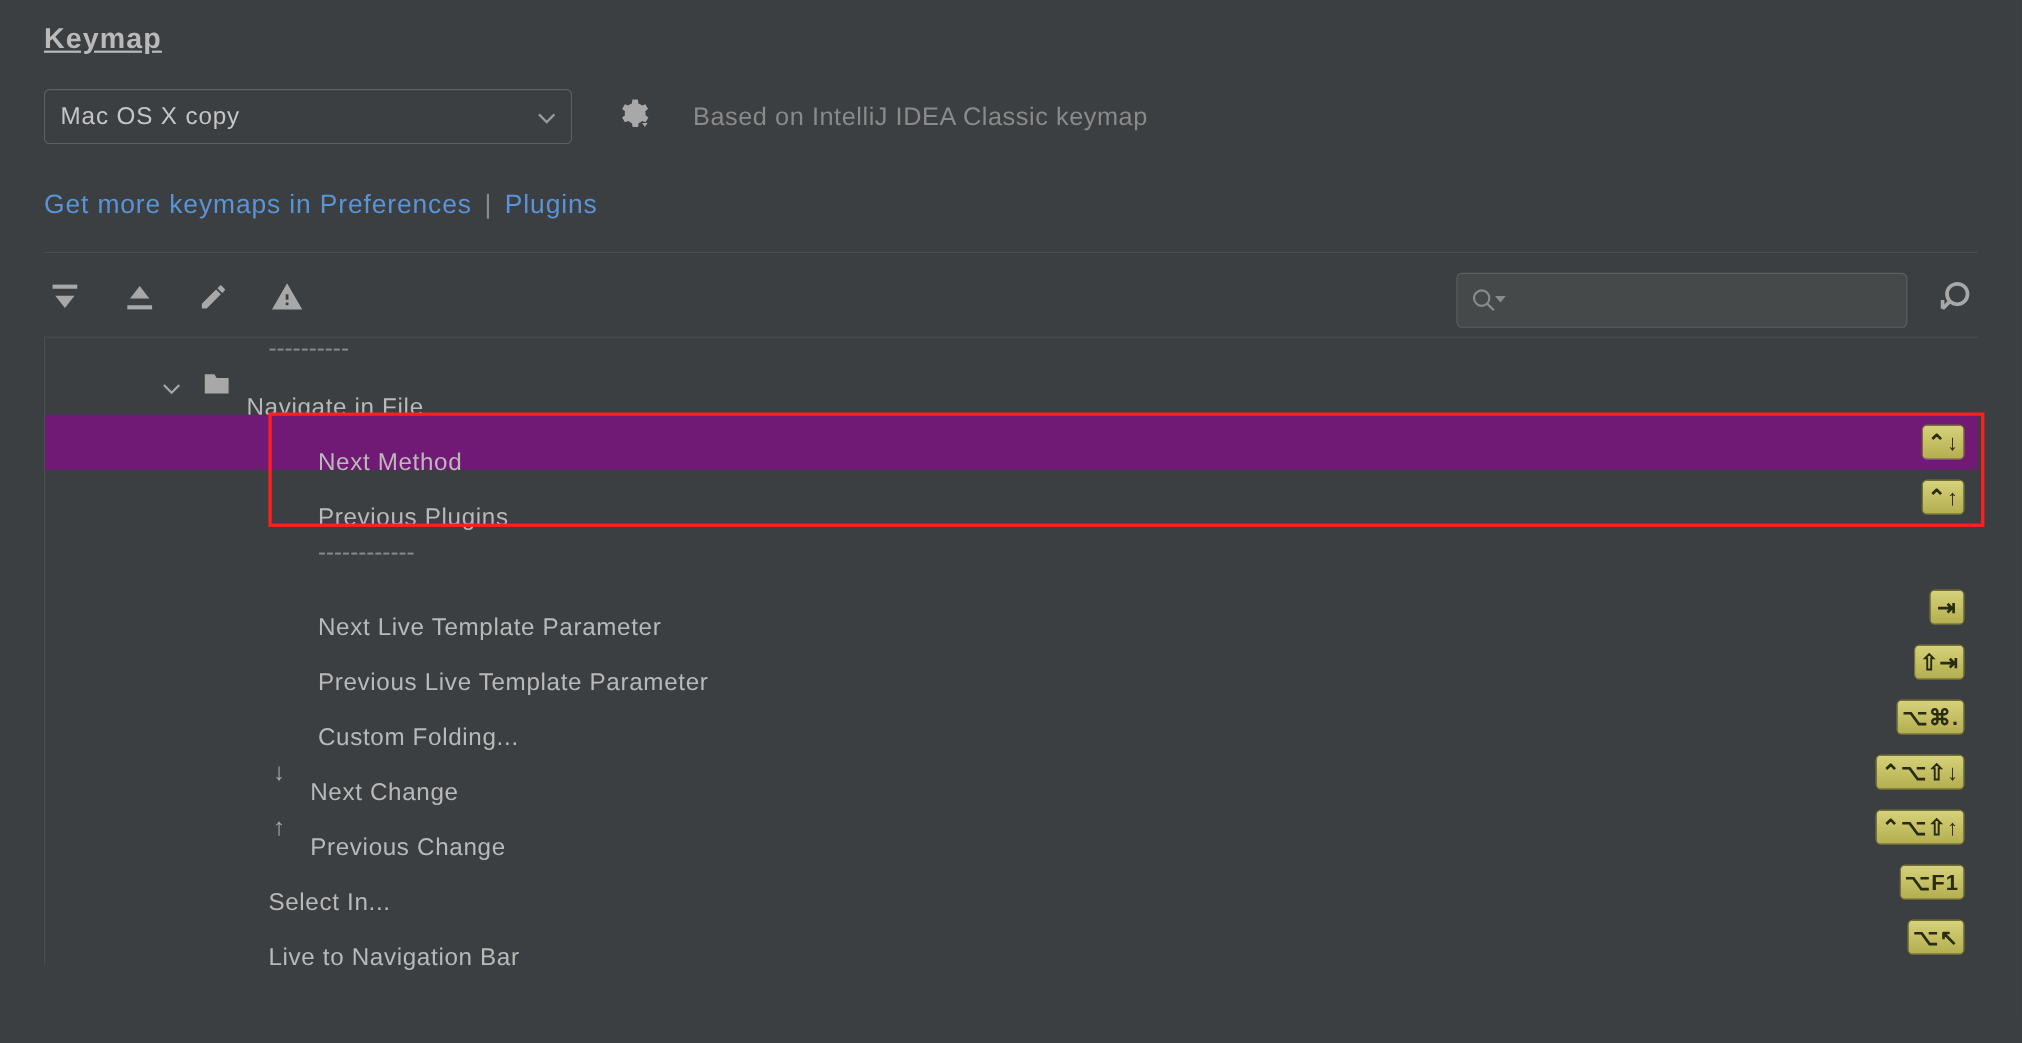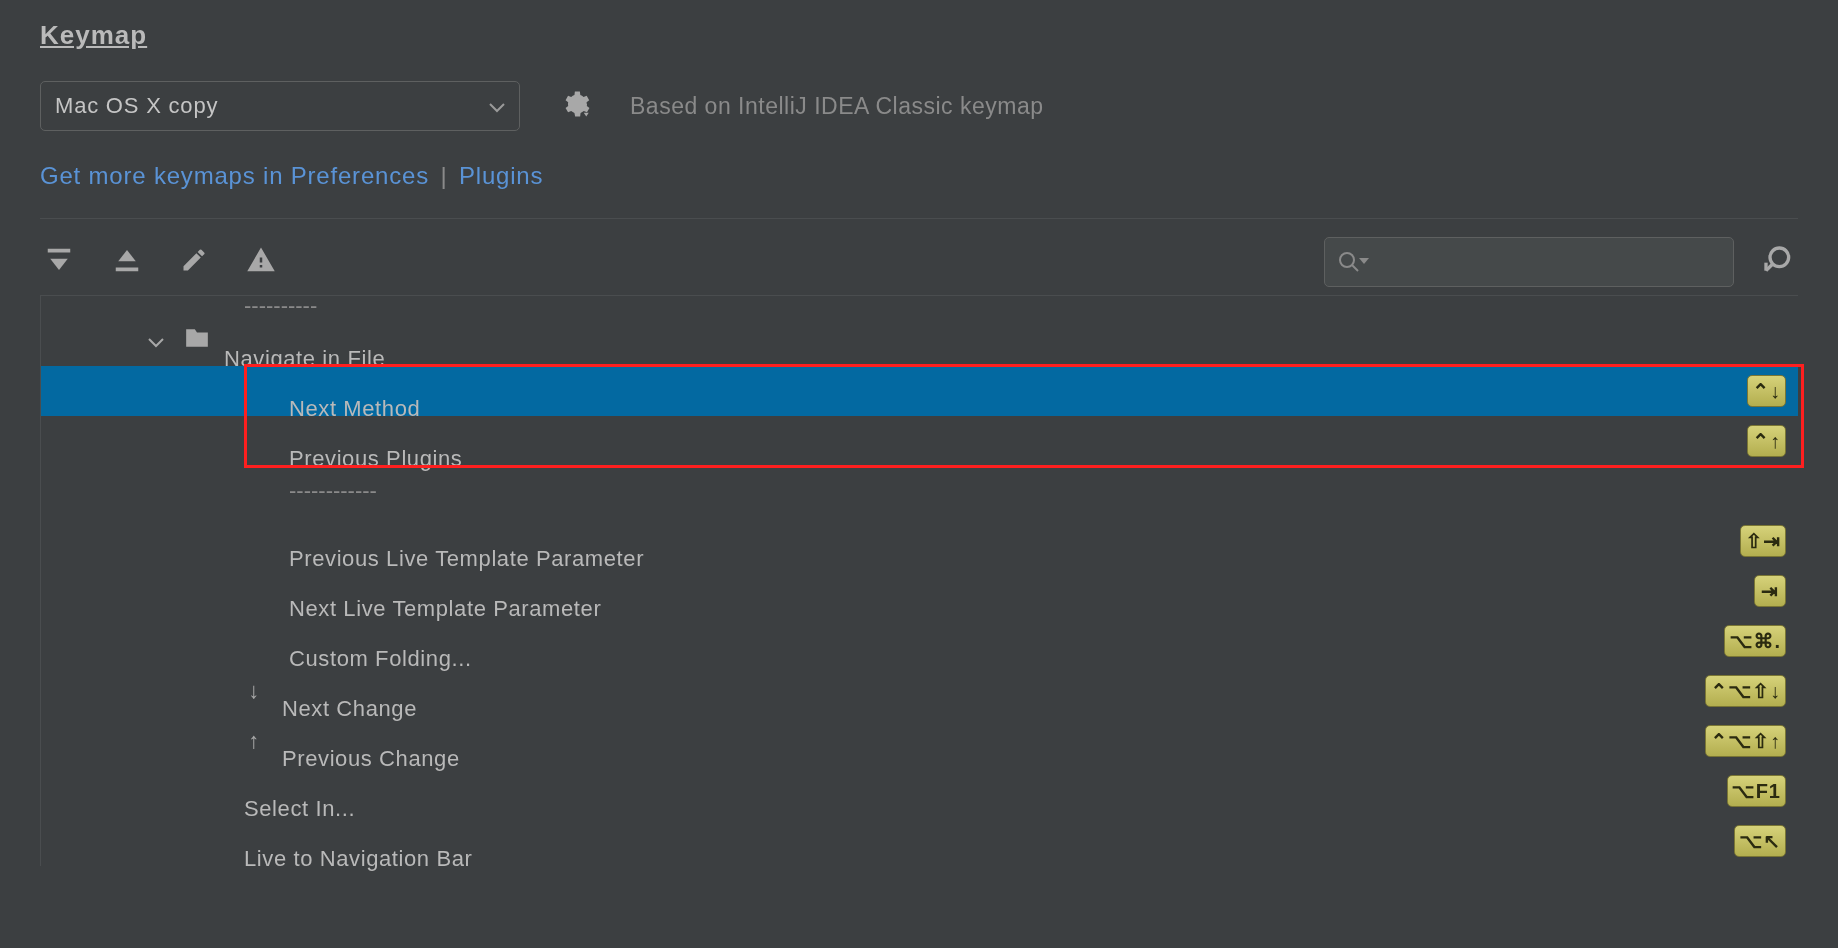--- a/index.html
+++ b/index.html
@@ -49,21 +49,21 @@
   }
   .gear-btn {
     color: #a8a8a8;
   }
   .basedon {
     color: #8a8a8a;
     font-size: 23px;
     letter-spacing: 0.5px;
   }
   .link-row {
-    margin-top: 31px;
+    margin-top: 42px;
     color: #5a93d6;
     font-size: 24px;
     letter-spacing: 0.8px;
   }
   .link-row .sep {
     color: #8a8a8a;
     margin: 0 4px;
   }
   hr.hline {
     border: none;
@@ -127,21 +127,21 @@
   }
   .tree-row .lead {
     flex-shrink: 0;
   }
   .tree-row .label {
     flex: 1;
     white-space: nowrap;
     margin-top: 36px;
   }
   .tree-row.selected {
-    background: #0369a1;
+    background: #701a75;
   }
   .highlight-box {
     position: relative;
   }
   .highlight-box::after {
     content: "";
     position: absolute;
     left: 203px;
     right: -6px;
     top: -2px;
@@ -302,28 +302,28 @@
       </div>
     </div>
 
     <div class="tree-row">
       <span class="lead" style="width:248px"></span>
       <span class="dash-sep-text">------------</span>
     </div>
 
     <div class="tree-row">
       <span class="lead" style="width:248px"></span>
+      <span class="label">Next Live Template Parameter</span>
+      <span class="short">⇥</span>
+    </div>
+
+    <div class="tree-row">
+      <span class="lead" style="width:248px"></span>
       <span class="label">Previous Live Template Parameter</span>
       <span class="short">⇧⇥</span>
-    </div>
-
-    <div class="tree-row">
-      <span class="lead" style="width:248px"></span>
-      <span class="label">Next Live Template Parameter</span>
-      <span class="short">⇥</span>
     </div>
 
     <div class="tree-row">
       <span class="lead" style="width:248px"></span>
       <span class="label">Custom Folding...</span>
       <span class="short">⌥⌘.</span>
     </div>
 
     <div class="tree-row">
       <span class="lead" style="width:203px"></span>

